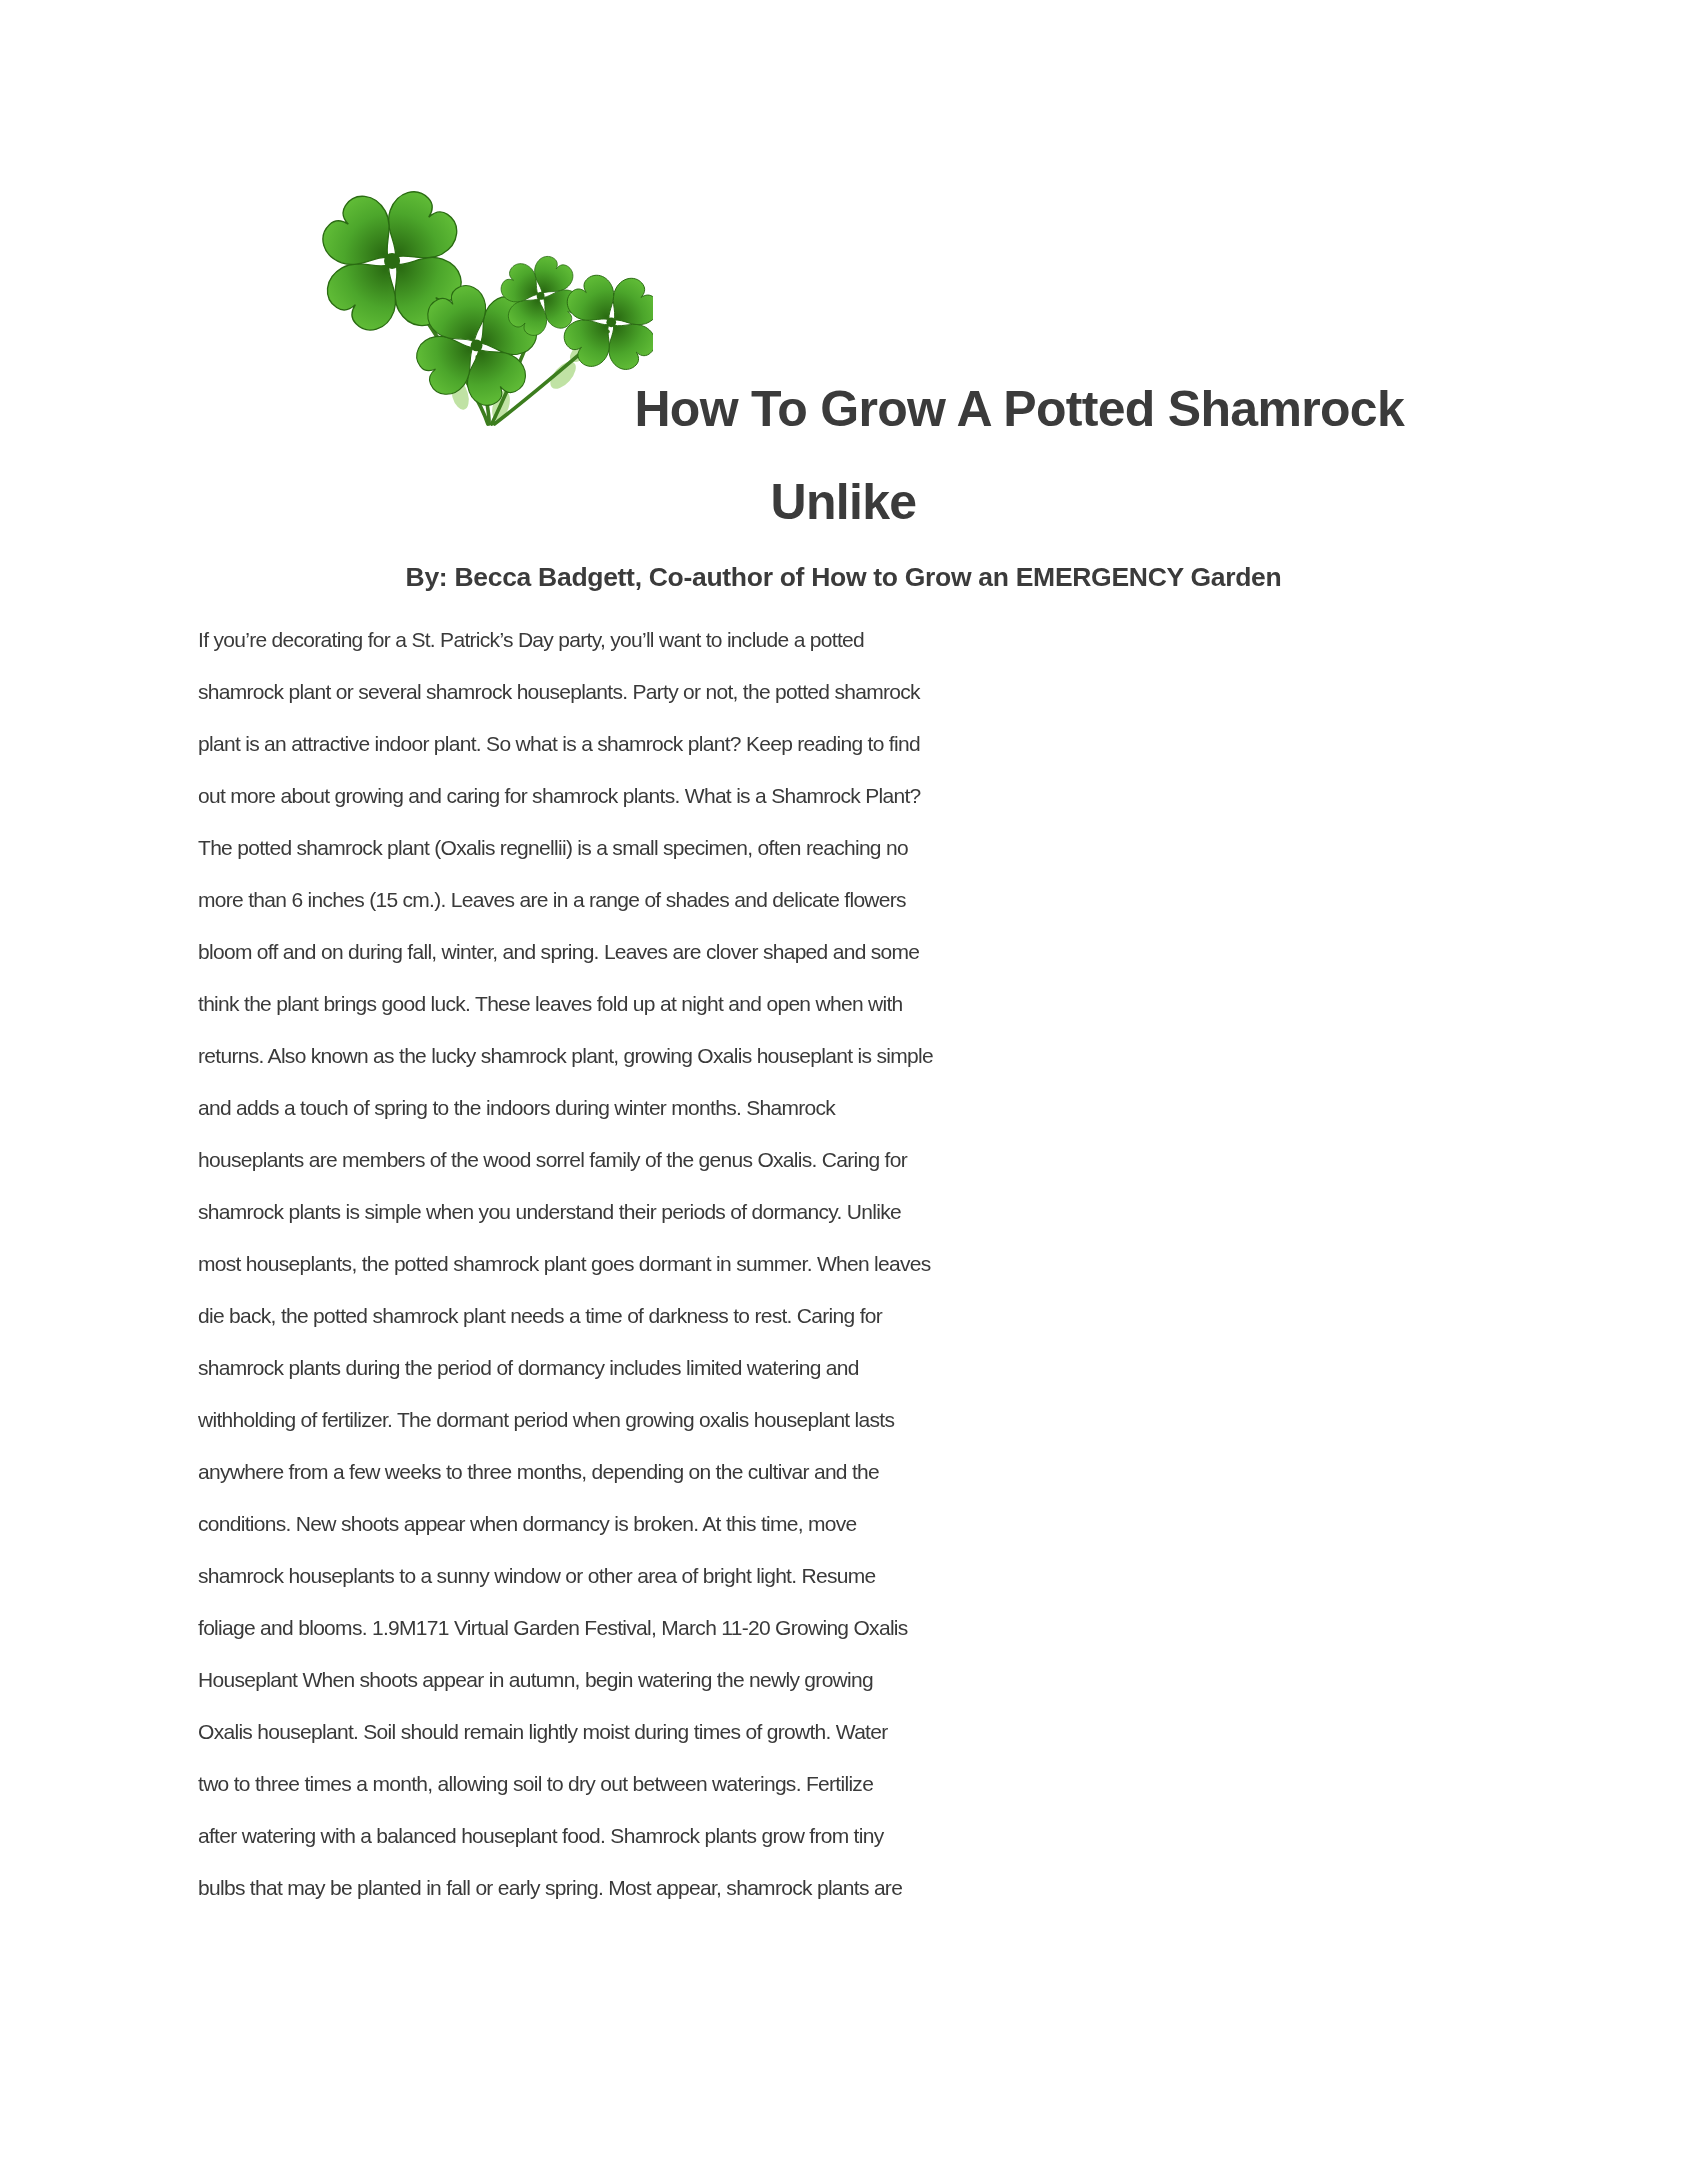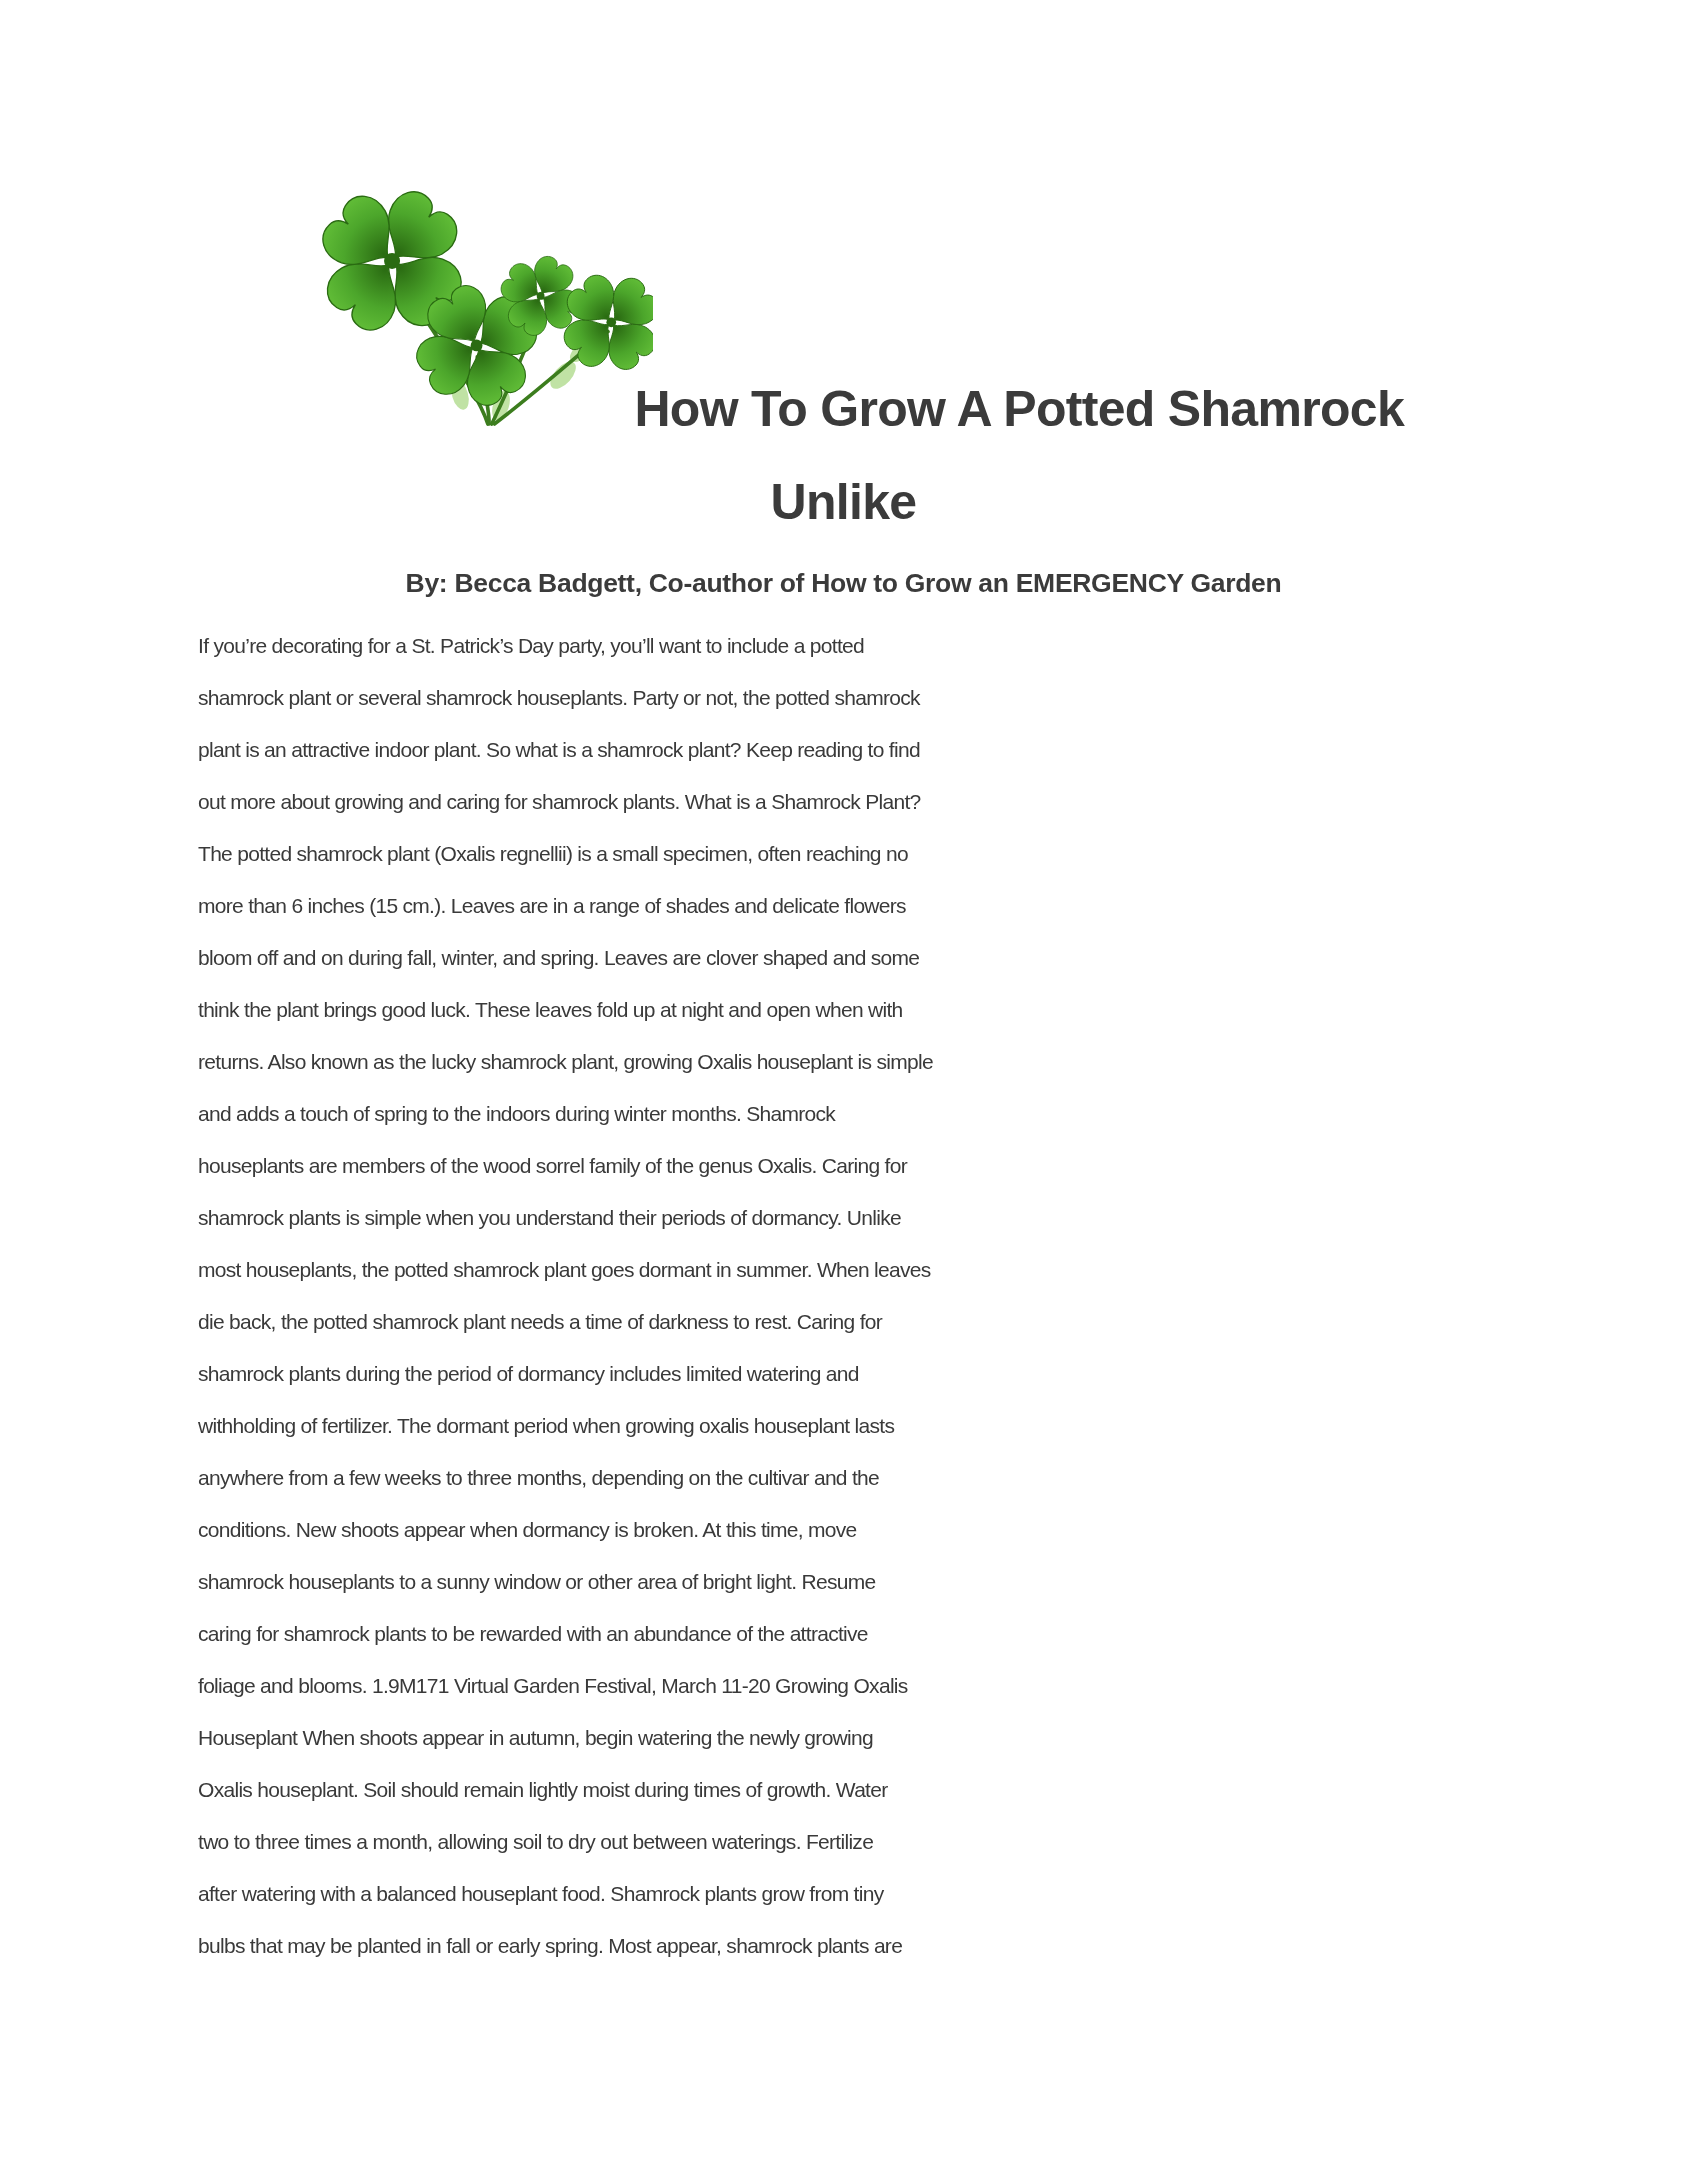--- a/index.html
+++ b/index.html
@@ -32,21 +32,21 @@
     margin-right:-18.5px;
   }
   .clover-art svg { display:block; }
   .title-text { white-space:nowrap;text-align:center; }
   .byline {
     text-align:center;
     font-weight:bold;
     font-size:26.5px;
     line-height:36px;
     letter-spacing:-0.3px;
-    margin-top:16px;
+    margin-top:10px;
     color:var(--title-color, #3b3b3b);
   }
   .body-text {
     margin-top:18.5px;
     font-size:21px;
     line-height:52px;
     letter-spacing:-0.7px;
     color:var(--text-color, #3a3a3a);
   }
   .body-text .line { white-space:nowrap; }
@@ -140,21 +140,20 @@
       <div class="line">and adds a touch of spring to the indoors during winter months. Shamrock</div>
       <div class="line">houseplants are members of the wood sorrel family of the genus Oxalis. Caring for</div>
       <div class="line">shamrock plants is simple when you understand their periods of dormancy. Unlike</div>
       <div class="line">most houseplants, the potted shamrock plant goes dormant in summer. When leaves</div>
       <div class="line">die back, the potted shamrock plant needs a time of darkness to rest. Caring for</div>
       <div class="line">shamrock plants during the period of dormancy includes limited watering and</div>
       <div class="line">withholding of fertilizer. The dormant period when growing oxalis houseplant lasts</div>
       <div class="line">anywhere from a few weeks to three months, depending on the cultivar and the</div>
       <div class="line">conditions. New shoots appear when dormancy is broken. At this time, move</div>
       <div class="line">shamrock houseplants to a sunny window or other area of bright light. Resume</div>
-      <div class="line">caring for shamrock plants to be rewarded with an abundance of the attractive</div>
       <div class="line">foliage and blooms. 1.9M171 Virtual Garden Festival, March 11-20 Growing Oxalis</div>
       <div class="line">Houseplant When shoots appear in autumn, begin watering the newly growing</div>
       <div class="line">Oxalis houseplant. Soil should remain lightly moist during times of growth. Water</div>
       <div class="line">two to three times a month, allowing soil to dry out between waterings. Fertilize</div>
       <div class="line">after watering with a balanced houseplant food. Shamrock plants grow from tiny</div>
       <div class="line">bulbs that may be planted in fall or early spring. Most appear, shamrock plants are</div>
     </div>
 
 </div>
 

